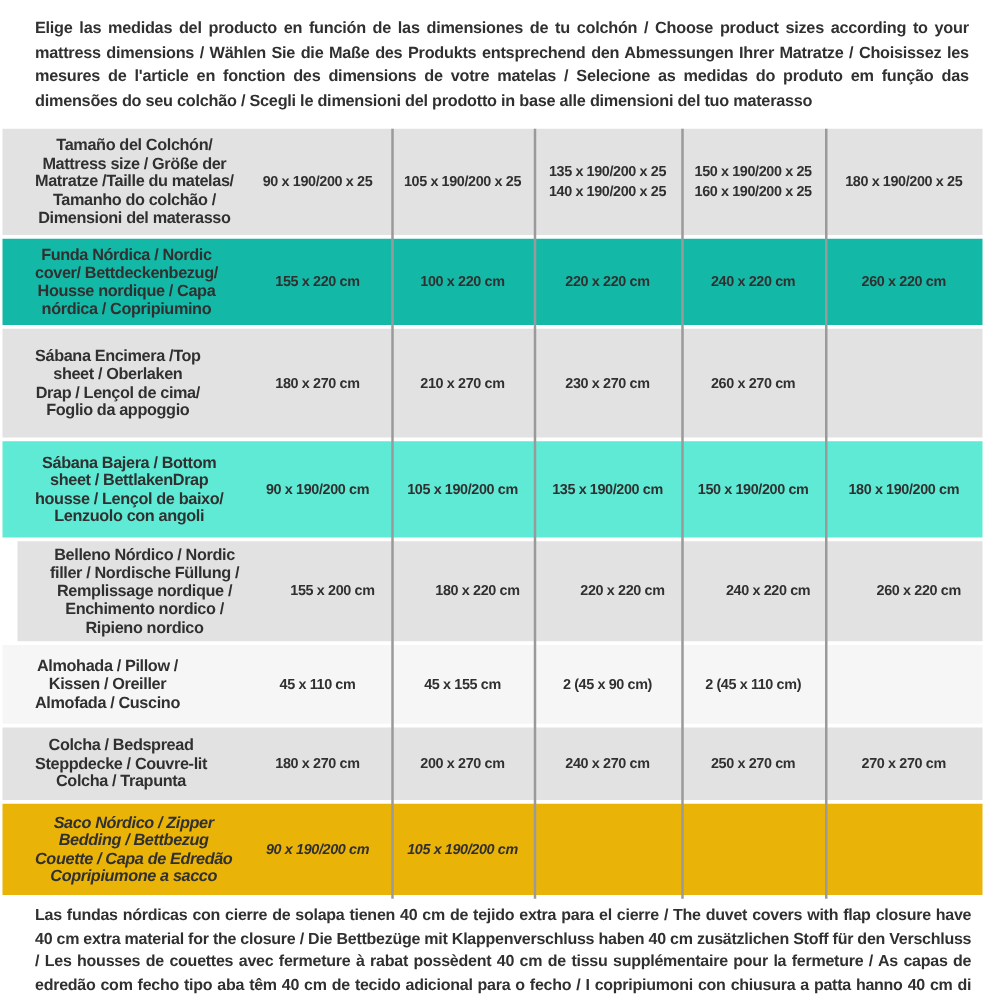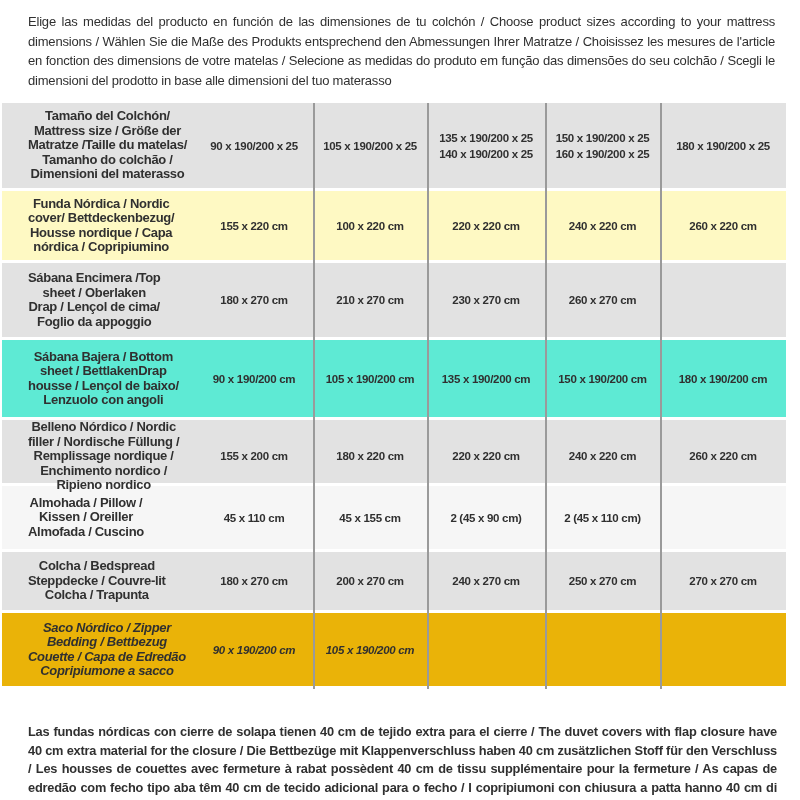--- a/index.html
+++ b/index.html
@@ -7,21 +7,21 @@
   body {
     width:800px; height:800px;
     font-family:"Liberation Sans", sans-serif;
     color:#303030;
     -webkit-font-smoothing:antialiased;
   }
   .page { position:relative; width:800px; height:800px; background:#ffffff; overflow:hidden; }
 
   .intro {
     position:absolute; top:12px; left:28px; width:747px;
-    font-size:13px; font-weight:400; line-height:19.5px;
+    font-size:13px; font-weight:700; line-height:19.5px;
     text-align:justify; letter-spacing:-0.2px;
   }
 
   .table-wrap { position:absolute; top:103px; left:2px; width:784px; }
 
   .row {
     display:grid;
     grid-template-columns:193px 118px 114px 118px 115px 126px;
     margin-bottom:3px;
   }
@@ -66,33 +66,33 @@
 Dimensioni del materasso</div>
     <div class="cell val">90 x 190/200 x 25</div>
     <div class="cell val">105 x 190/200 x 25</div>
     <div class="cell val">135 x 190/200 x 25
 140 x 190/200 x 25</div>
     <div class="cell val">150 x 190/200 x 25
 160 x 190/200 x 25</div>
     <div class="cell val">180 x 190/200 x 25</div>
   </div>
 
-  <div class="row" style="height: 69px; background: #fef9c3;">
+  <div class="row" style="height: 69px; background: #14b8a6;">
     <div class="cell label">Funda Nórdica /  Nordic
 cover/ Bettdeckenbezug/
 Housse nordique  / Capa
 nórdica / Copripiumino</div>
     <div class="cell val">155 x 220 cm</div>
     <div class="cell val">100 x 220 cm</div>
     <div class="cell val">220 x 220 cm</div>
     <div class="cell val">240 x 220 cm</div>
     <div class="cell val">260 x 220 cm</div>
   </div>
 
-  <div class="row" style="height: 74px; background: rgb(226, 226, 226);">
+  <div class="row" style="height: 87px; background: rgb(226, 226, 226);">
     <div class="cell label">Sábana Encimera /Top
 sheet / Oberlaken
 Drap / Lençol de cima/
 Foglio da appoggio</div>
     <div class="cell val">180 x 270 cm</div>
     <div class="cell val">210 x 270 cm</div>
     <div class="cell val">230 x 270 cm</div>
     <div class="cell val">260 x 270 cm</div>
   </div>
 
@@ -101,21 +101,21 @@
 sheet / BettlakenDrap
 housse / Lençol de baixo/
 Lenzuolo con angoli</div>
     <div class="cell val">90 x 190/200 cm</div>
     <div class="cell val">105 x 190/200 cm</div>
     <div class="cell val">135 x 190/200 cm</div>
     <div class="cell val">150 x 190/200 cm</div>
     <div class="cell val">180 x 190/200 cm</div>
   </div>
 
-  <div class="row" style="height: 63px; background: rgb(226, 226, 226);">
+  <div class="row" style="height: 80px; background: rgb(226, 226, 226); margin-left: 12px;">
     <div class="cell label">Belleno Nórdico / Nordic
 filler / Nordische Füllung /
 Remplissage nordique /
 Enchimento nordico /
 Ripieno nordico</div>
     <div class="cell val">155 x 200 cm</div>
     <div class="cell val">180 x 220 cm</div>
     <div class="cell val">220 x 220 cm</div>
     <div class="cell val">240 x 220 cm</div>
     <div class="cell val">260 x 220 cm</div>

